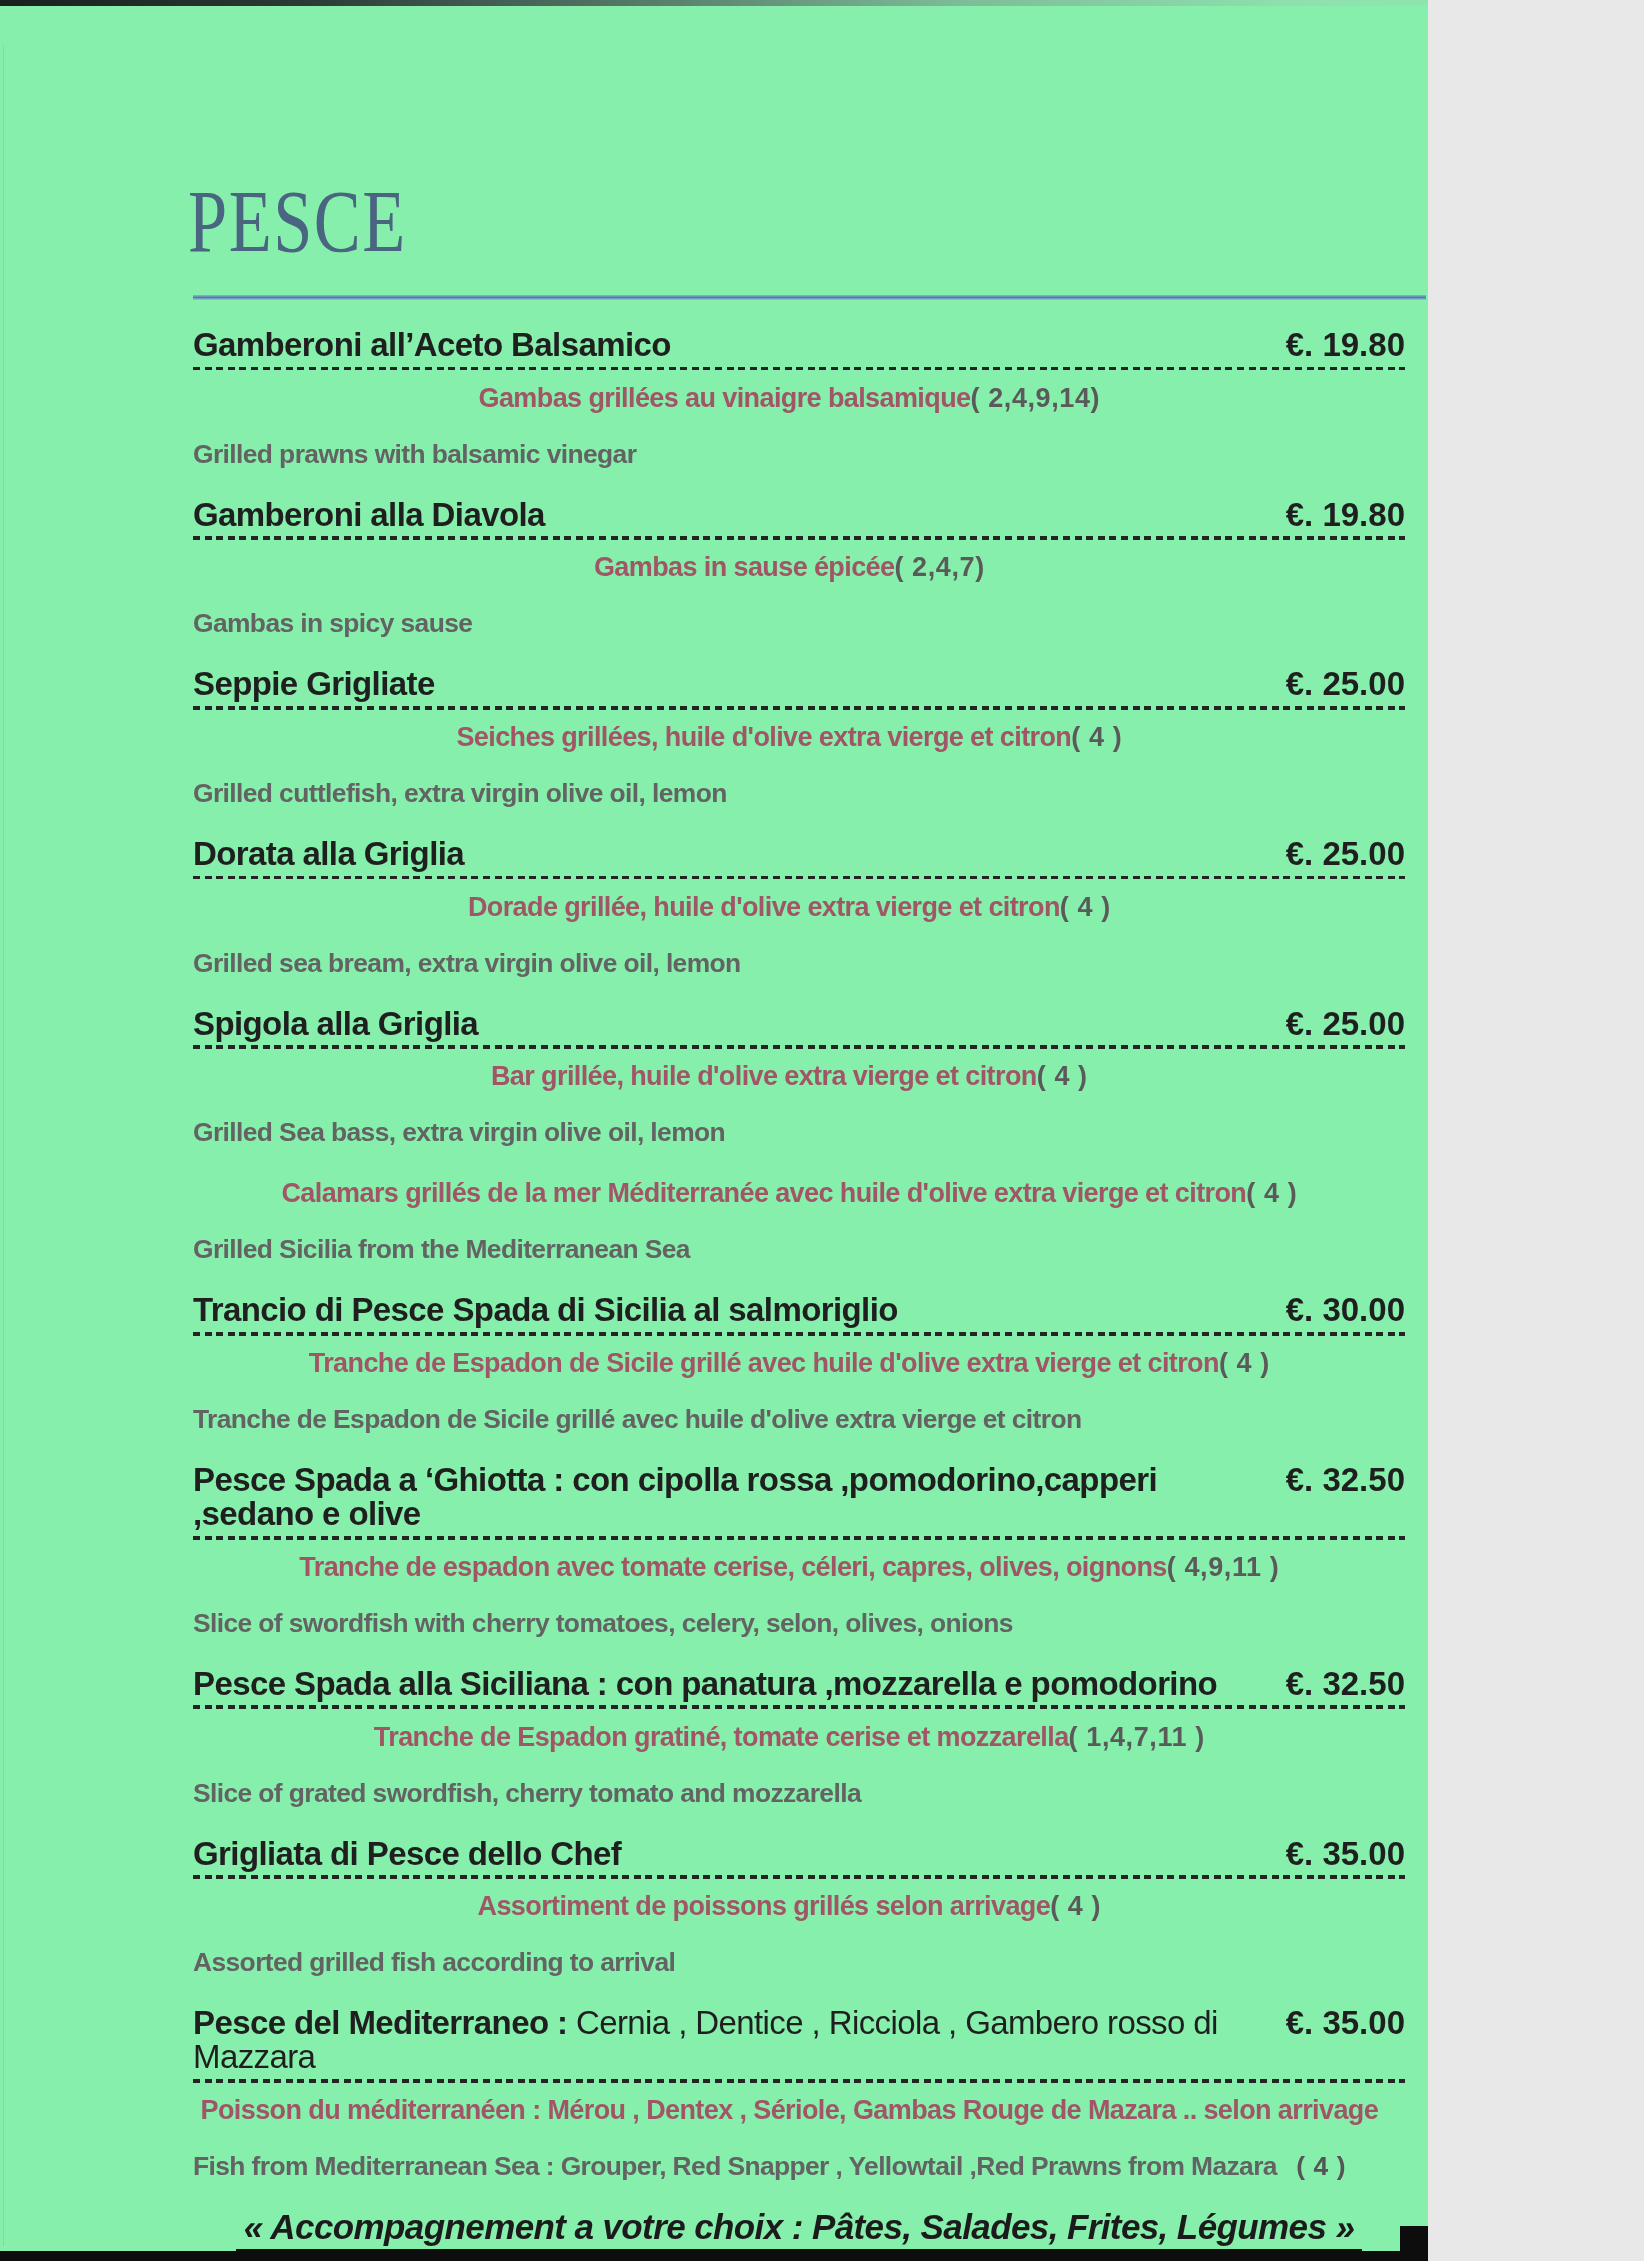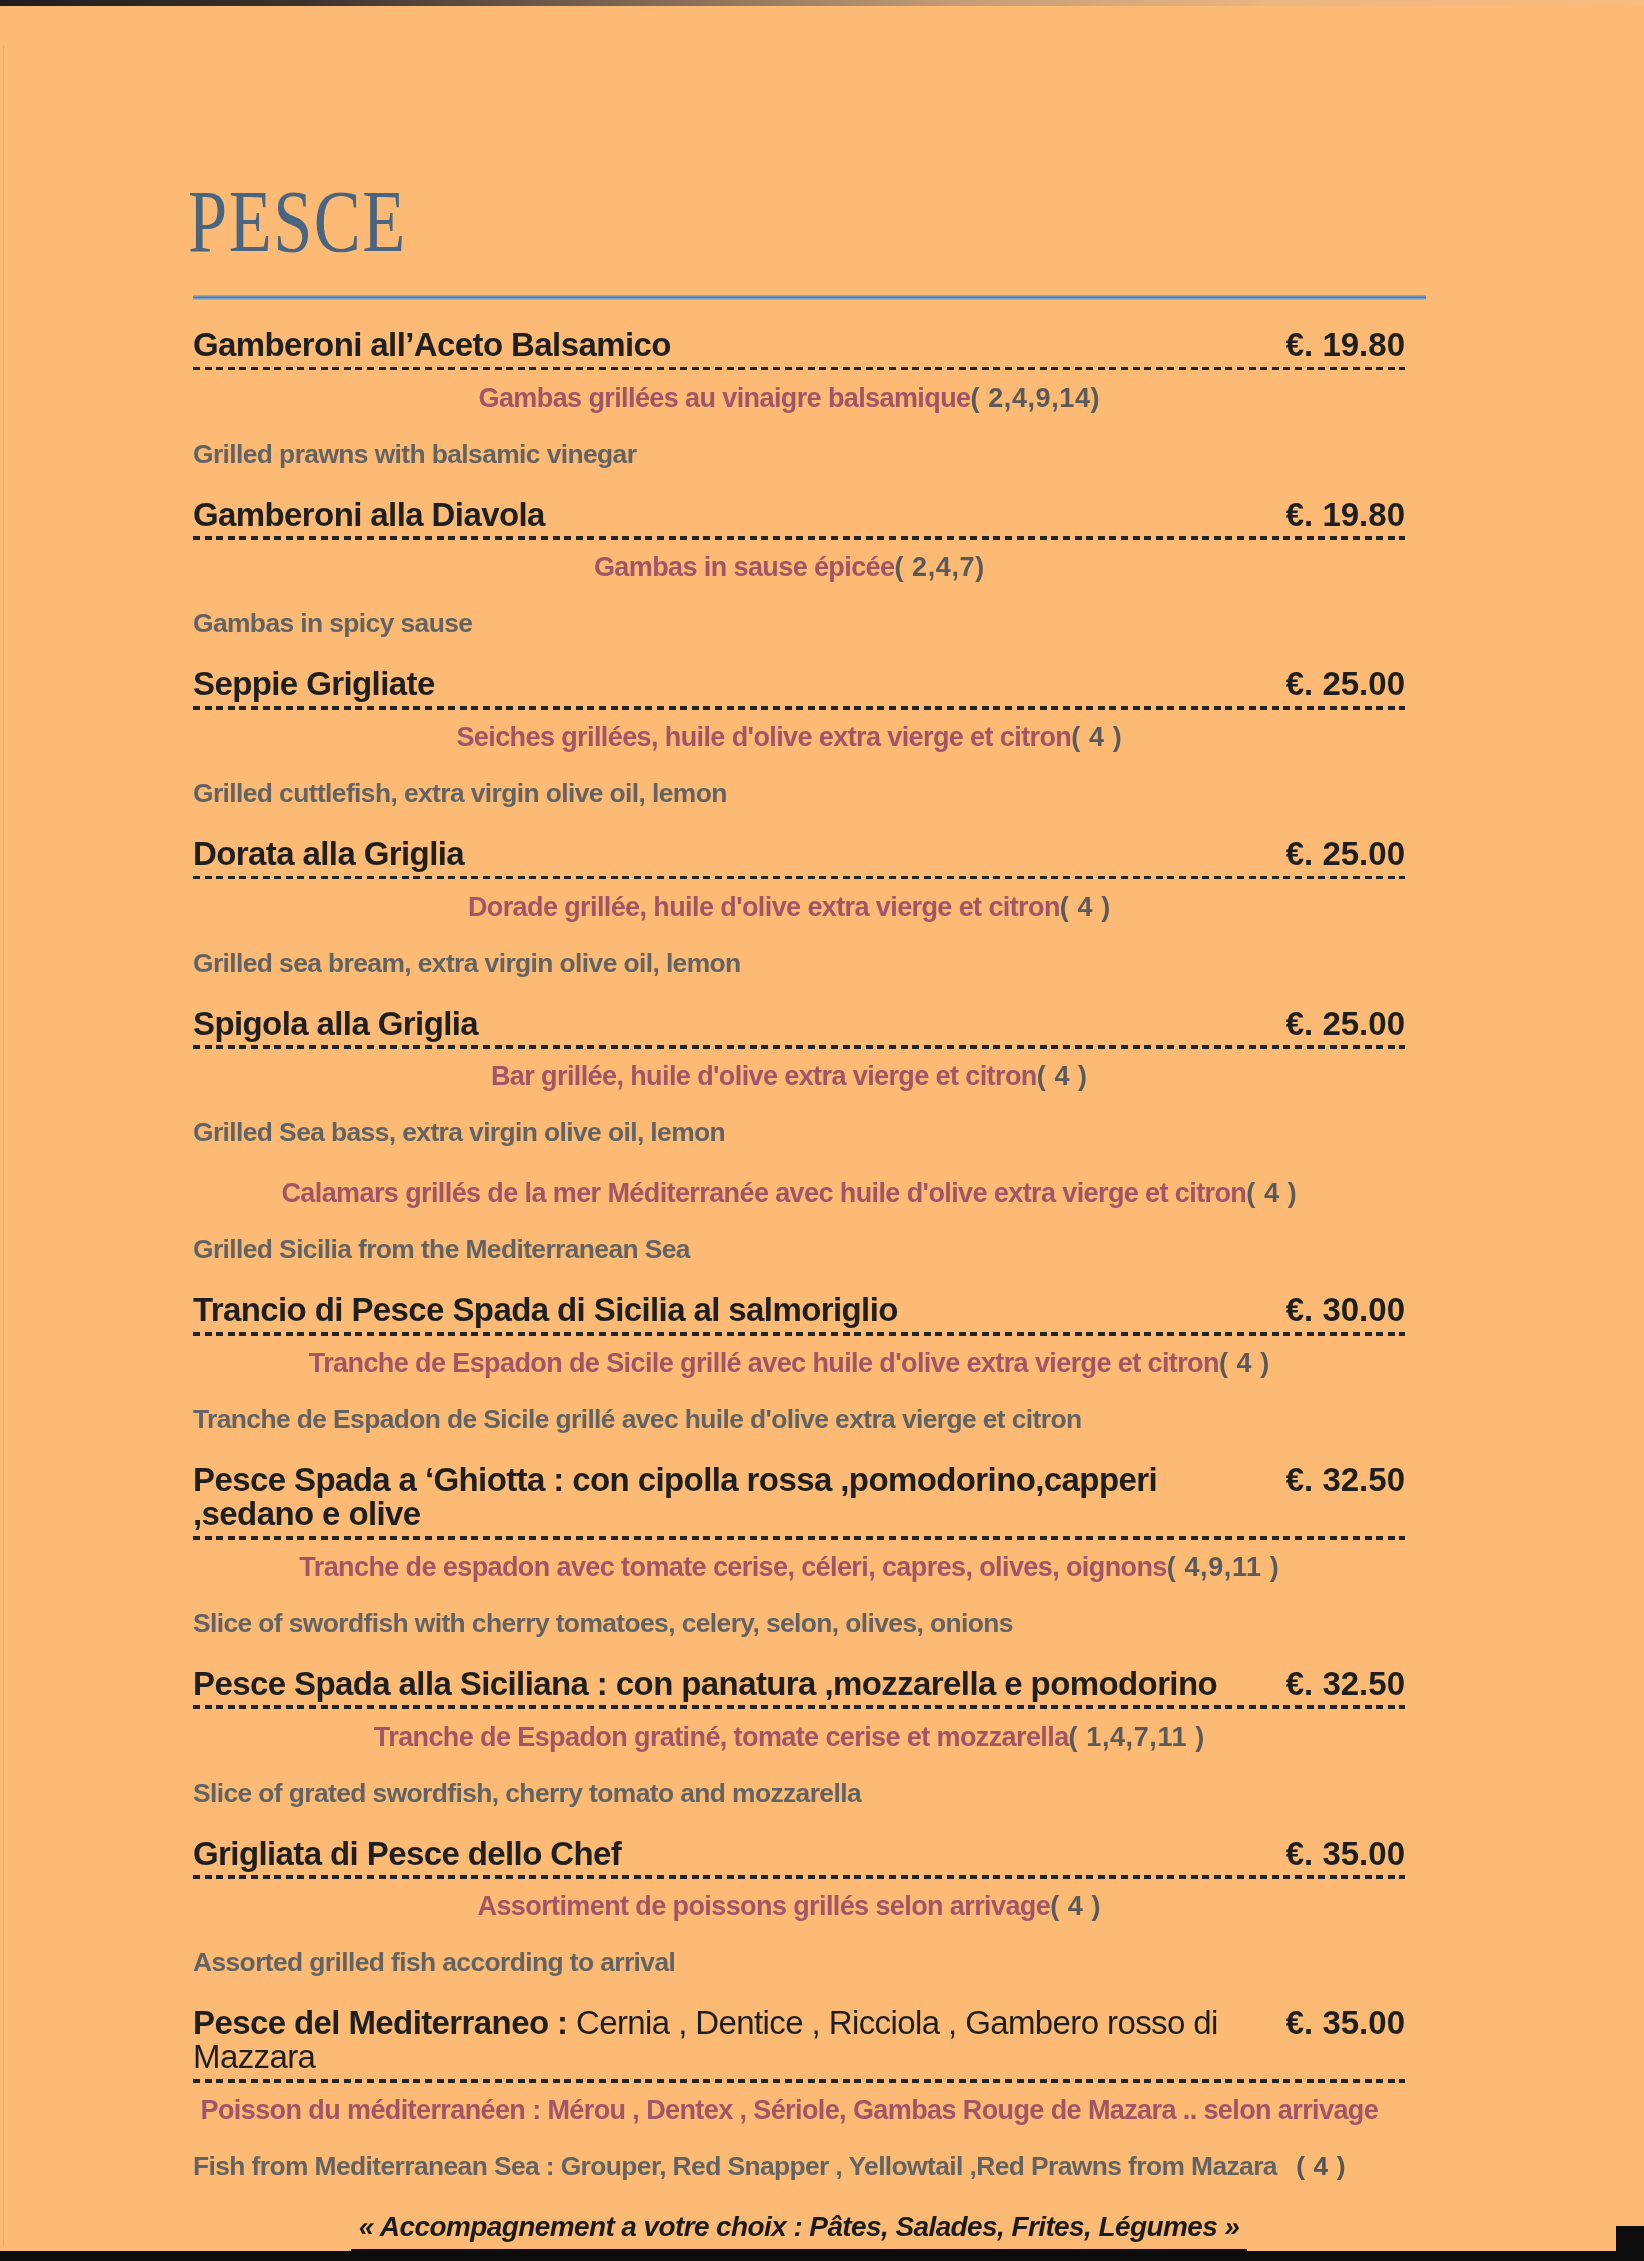--- a/index.html
+++ b/index.html
@@ -1,19 +1,19 @@
 <!DOCTYPE html>
 <html style="font-size:10.3px"><head>
 <meta charset="utf-8">
 <style>
   html,body { margin:0; padding:0; background:#e8e8e8; }
   .page {
     position:relative;
-    width:1644px; height:2261px;
-    background:#fdba74;
+    width:1428px; height:2261px;
+    background:#86efac;
     overflow:hidden;
     font-family:"Liberation Sans", sans-serif;
   }
   
   .top-band {
     position:absolute; top:0; left:0; width:1644px; height:6.4px;
     background:linear-gradient(90deg,
       rgba(15,15,20,0.92) 0%, rgba(25,25,32,0.85) 18%,
       rgba(55,55,65,0.65) 38%, rgba(110,110,120,0.40) 58%,
       rgba(170,170,178,0.22) 78%, rgba(210,210,214,0.12) 100%);
@@ -68,21 +68,21 @@
   .allergen { color:#5a5a5a; padding-right:19.3px; white-space:nowrap; letter-spacing:0.6px; }
   .english-row {
     margin-top:23px; font-size:26.4px; line-height:32px; font-weight:700;
     color:#636363; letter-spacing:-0.6px;
   }
   .english-allergen { color:#555555; margin-left:19.3px; letter-spacing:0.6px; white-space:nowrap; }
   
   .footer-wrap { text-align:center; margin-top:17px; }
   .footer-note {
     display:inline-block;
-    font-size:28px; line-height:34px; font-weight:700; font-style:italic;
+    font-size:35px; line-height:34px; font-weight:700; font-style:italic;
     color:#1b1b1b; letter-spacing:-0.6px;
     border-bottom:4.5px solid #101010; padding:0 7.7px 5.2px 7.7px;
   }
 </style>
 </head>
 <body>
 
 <div class="page">
   <div class="top-band"></div>
   <div class="left-line"></div>

